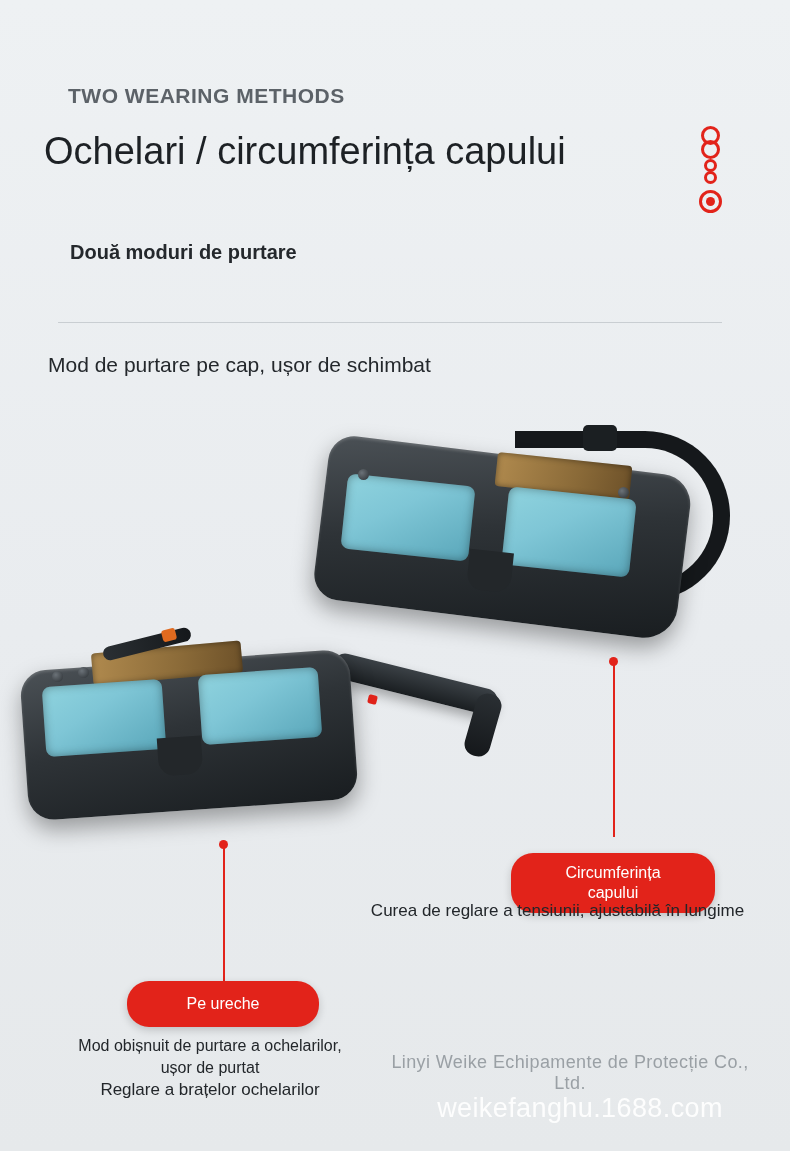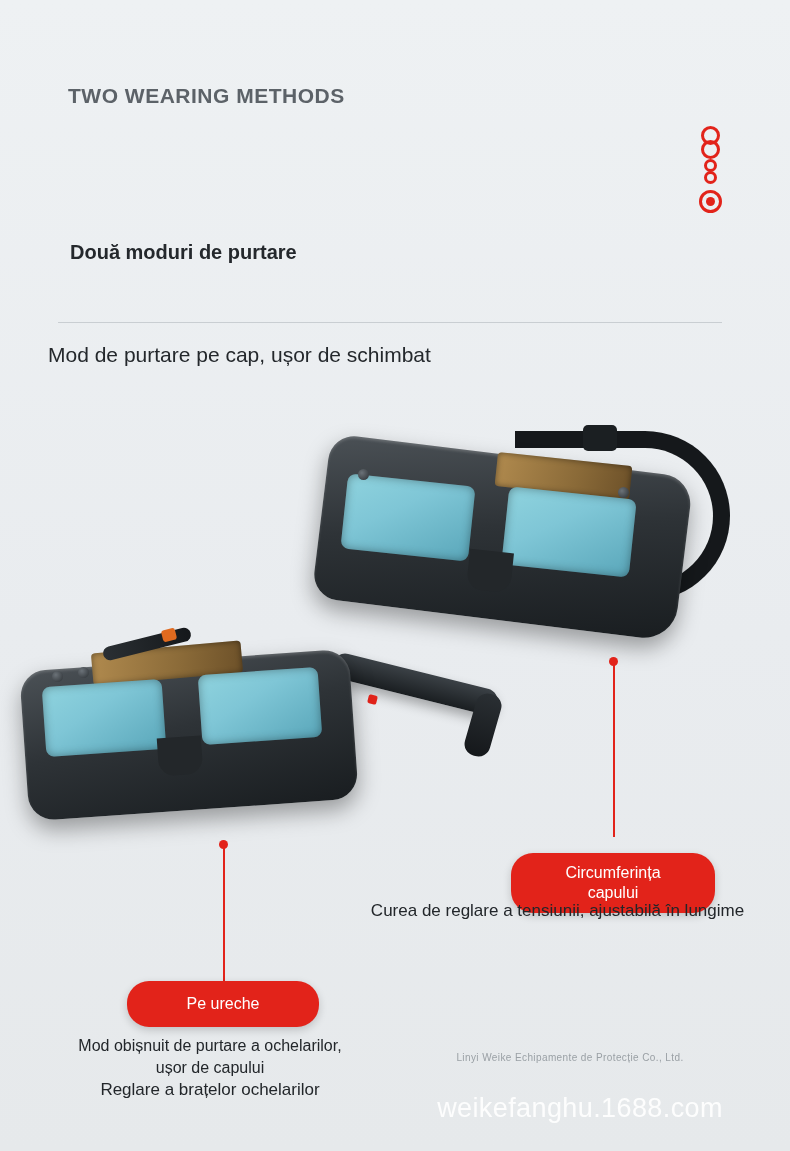--- a/index.html
+++ b/index.html
@@ -43,21 +43,21 @@
     font-weight: 700;
   }
   .divider {
     position: absolute;
     left: 58px; top: 322px;
     width: 664px; height: 1px;
     background: #c9ced2;
   }
   .tagline {
     position: absolute;
-    left: 48px; top: 343px;
+    left: 48px; top: 353px;
     font-size: 21px;
     color: #24282c;
   }
 
   
   .deco {
     position: absolute;
     right: 62px; top: 126px;
     width: 34px; height: 100px;
   }
@@ -267,41 +267,42 @@
   .cap-strap-1 { left: 345px; top: 901px; width: 425px; font-size: 17px; }
   .cap-strap-2 { left: 400px; top: 939px; width: 320px; font-size: 16px; }
   .cap-ear-1 { left: 40px; top: 1035px; width: 340px; font-size: 16px; line-height: 1.35; }
   .cap-ear-2 { left: 50px; top: 1080px; width: 320px; font-size: 17px; }
 
   .company {
     position: absolute;
     left: 380px; top: 1052px;
     width: 380px;
     text-align: center;
-    font-size: 10px;
+    font-size: 18px;
     color: #9aa0a5;
     letter-spacing: 0.4px;
   }
   .watermark {
     position: absolute;
     left: 380px; top: 1093px;
     width: 400px;
     text-align: center;
     font-size: 27px;
     color: #ffffff;
     opacity: .92;
     letter-spacing: 0.4px;
   }
 </style>
 </head>
 <body>
 
 <div id="page">
 
   <div class="eyebrow">TWO WEARING METHODS</div>
+  <div class="title-main">Ochelari / circumferința capului</div>
   <div class="subtitle">Două moduri de purtare</div>
 
   <div class="deco">
     <span class="ring r1"></span>
     <span class="ring r2"></span>
     <span class="ring r3"></span>
     <span class="ring r4"></span>
     <span class="ring r5"></span>
     <span class="dot"></span>
   </div>
@@ -344,19 +345,19 @@
   <span class="leader leader-strap"></span>
   <div class="callout callout-strap">Circumferința
 capului</div>
 
   <span class="leader-dot leader-dot-ear"></span>
   <span class="leader leader-ear"></span>
   <div class="callout callout-ear">Pe ureche</div>
 
   <div class="cap cap-strap-1">Curea de reglare a tensiunii, ajustabilă în lungime</div>
   <div class="cap cap-ear-1">Mod obișnuit de purtare a ochelarilor,
-ușor de capului</div>
+ușor de purtat</div>
   <div class="cap cap-ear-2">Reglare a brațelor ochelarilor</div>
 
   <div class="company">Linyi Weike Echipamente de Protecție Co., Ltd.</div>
   <div class="watermark">weikefanghu.1688.com</div>
 
 </div>
 
 </body></html>

